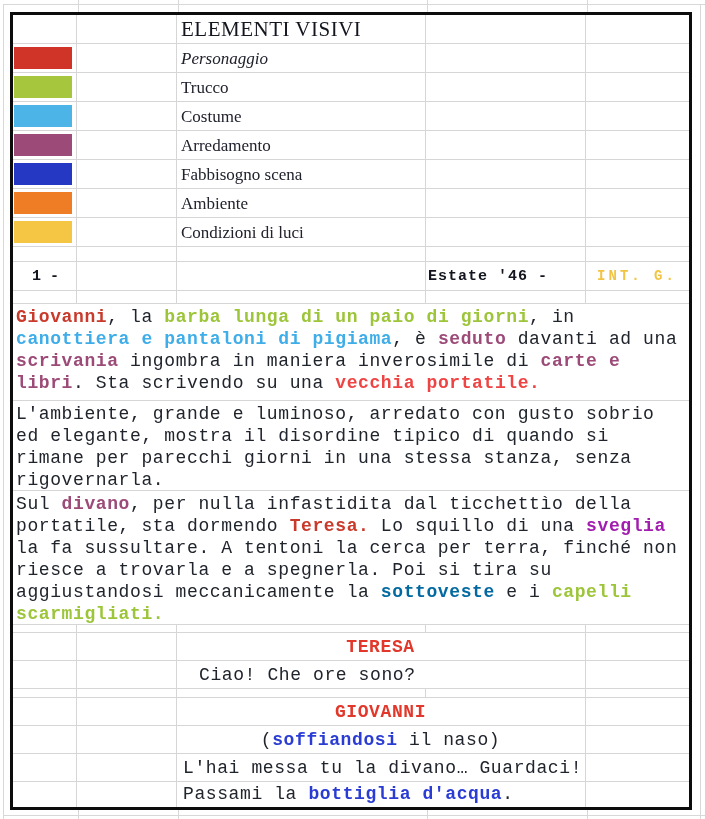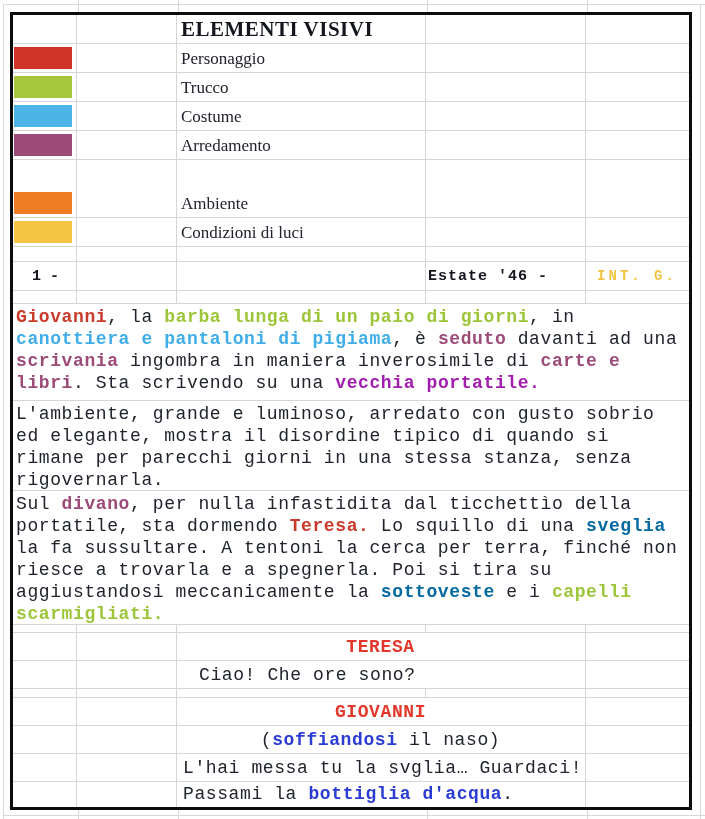--- a/index.html
+++ b/index.html
@@ -10,21 +10,21 @@
   
   #sheet{position:absolute;left:10px;top:12px;width:682px;height:798px;
          border:3px solid #0c0c0c;box-sizing:border-box;background:#fff;}
   #inner{position:relative;width:676px;height:792px;}
   .vline{position:absolute;width:1px;background:#d6d6d6;}
   .row{position:absolute;left:0;width:676px;border-bottom:1px solid #d6d6d6;box-sizing:border-box;}
   .swatch{position:absolute;left:1px;top:3px;width:58px;height:22px;}
   .serif-label{position:absolute;left:168px;top:0;font-family:"Liberation Serif",serif;
                font-size:17px;color:#20222c;white-space:nowrap;}
   .sheet-title{position:absolute;left:168px;top:0;font-family:"Liberation Serif",serif;
-               font-size:21px;font-weight:bold;color:#14161f;letter-spacing:.5px;white-space:nowrap;}
+               font-size:21px;font-weight:normal;color:#14161f;letter-spacing:.5px;white-space:nowrap;}
   .para{position:absolute;left:0;width:676px;box-sizing:border-box;padding:2px 0 0 3px;
         font-family:"Liberation Mono","DejaVu Sans Mono",monospace;font-size:18px;letter-spacing:.6px;
         line-height:22px;color:#20242c;white-space:pre-wrap;}
   .para b, .dlg b{font-weight:bold;}
   .hseg{position:absolute;top:0;font-family:"Liberation Mono","DejaVu Sans Mono",monospace;
         font-weight:bold;white-space:nowrap;}
   .dlg{position:absolute;left:163px;width:409px;font-family:"Liberation Mono","DejaVu Sans Mono",monospace;
        font-size:18px;letter-spacing:.6px;color:#20242c;white-space:pre;}
   .dlg.center{text-align:center;}
   .dlg.name{font-weight:bold;text-align:center;}
@@ -60,33 +60,37 @@
       <div class="vline" style="left:572px;top:610px;height:182px;"></div>
       <div class="vline" style="left:412px;top:610px;height:8px;"></div>
       <div class="vline" style="left:412px;top:674px;height:9px;"></div>
 
       <div class="row" style="top:0;height:29px;">
         <div class="sheet-title" style="line-height:29px;">ELEMENTI VISIVI</div>
       </div>
 
       <div class="row" style="top:29px;height:29px;">
         <div class="swatch" style="background: rgb(208, 52, 40);"></div>
-        <div class="serif-label" style="line-height:29px;">Personaggio</div>
+        <div class="serif-label" style="line-height:29px;font-style:italic;">Personaggio</div>
       </div>
       <div class="row" style="top:58px;height:29px;padding-left:36px;">
         <div class="swatch" style="background: rgb(166, 198, 62);"></div>
         <div class="serif-label" style="line-height:29px;">Trucco</div>
       </div>
       <div class="row" style="top:87px;height:29px;">
         <div class="swatch" style="background: rgb(77, 180, 232);"></div>
         <div class="serif-label" style="line-height:29px;">Costume</div>
       </div>
       <div class="row" style="top:116px;height:29px;">
         <div class="swatch" style="background: rgb(156, 74, 119);"></div>
         <div class="serif-label" style="line-height:29px;">Arredamento</div>
+      </div>
+      <div class="row" style="top:145px;height:29px;">
+        <div class="swatch" style="background: rgb(36, 56, 196);"></div>
+        <div class="serif-label" style="line-height:29px;">Fabbisogno scena</div>
       </div>
       <div class="row" style="top:174px;height:29px;">
         <div class="swatch" style="background: rgb(239, 125, 38);"></div>
         <div class="serif-label" style="line-height:29px;">Ambiente</div>
       </div>
       <div class="row" style="top:203px;height:29px;">
         <div class="swatch" style="background: rgb(245, 197, 68);"></div>
         <div class="serif-label" style="line-height:29px;">Condizioni di luci</div>
       </div>
 
@@ -97,31 +101,31 @@
         <span class="hseg" style="left:415px;font-size:15px;letter-spacing:1px;color:#14161f;line-height:29px;text-align:right;">Estate '46 -</span>
         <span class="hseg" style="left: 572px; width: 104px; text-align: center; font-size: 14px; letter-spacing: 3px; line-height: 29px; color: rgb(243, 196, 68);">INT. G.</span>
       </div>
 
       <div class="row" style="top:276px;height:13px;"></div>
 
       <div class="row" style="top:289px;height:97px;">
         <div class="para" style="top:0;"><b style="color: rgb(201, 58, 43);">Giovanni</b><span>, la </span><b style="color: rgb(157, 197, 58);">barba lunga di un paio di giorni</b><span>, in
 </span><b style="color: rgb(63, 173, 232);">canottiera e pantaloni di pigiama</b><span>, è </span><b style="color: rgb(156, 74, 119);">seduto</b><span> davanti ad una
 </span><b style="color: rgb(156, 74, 119);">scrivania</b><span> ingombra in maniera inverosimile di </span><b style="color: rgb(156, 74, 119);">carte e
-libri</b><span>. Sta scrivendo su una </span><b style="color: #a21caf;">vecchia portatile.</b></div>
+libri</b><span>. Sta scrivendo su una </span><b style="color: #ef4444;">vecchia portatile.</b></div>
       </div>
       <div class="row" style="top:386px;height:90px;">
         <div class="para" style="top:0;"><span>L'ambiente, grande e luminoso, arredato con gusto sobrio
 ed elegante, mostra il disordine tipico di quando si
 rimane per parecchi giorni in una stessa stanza, senza
 rigovernarla.</span></div>
       </div>
       <div class="row" style="top:476px;height:134px;">
         <div class="para" style="top:0;"><span>Sul </span><b style="color: rgb(156, 74, 119);">divano</b><span>, per nulla infastidita dal ticchettìo della
-portatile, sta dormendo </span><b style="color: rgb(201, 58, 43);">Teresa.</b><span> Lo squillo di una </span><b style="color: #0369a1;">sveglia</b><span>
+portatile, sta dormendo </span><b style="color: rgb(201, 58, 43);">Teresa.</b><span> Lo squillo di una </span><b style="color: #a21caf;">sveglia</b><span>
 la fa sussultare. A tentoni la cerca per terra, finché non
 riesce a trovarla e a spegnerla. Poi si tira su
 aggiustandosi meccanicamente la </span><b style="color: #0369a1; text-align: center;">sottoveste</b><span> e i </span><b style="color: rgb(157, 197, 58);">capelli
 scarmigliati.</b></div>
       </div>
 
       <div class="row" style="top:610px;height:8px;"></div>
 
       <div class="row" style="top:618px;height:28px;">
         <div class="dlg name" style="line-height: 28px; color: rgb(226, 56, 43);">TERESA</div>
@@ -132,21 +136,21 @@
 
       <div class="row" style="top:674px;height:9px;"></div>
 
       <div class="row" style="top:683px;height:28px;">
         <div class="dlg name" style="line-height: 28px; color: rgb(226, 56, 43);">GIOVANNI</div>
       </div>
       <div class="row" style="top:711px;height:28px;padding-left:37px;">
         <div class="dlg center" style="line-height:28px;"><span>(</span><b style="color: rgb(42, 60, 212);">soffiandosi</b><span> il naso)</span></div>
       </div>
       <div class="row" style="top:739px;height:28px;">
-        <div class="dlg" style="left:170px;line-height:28px;"><span>L'hai messa tu la svglia… Guardaci!</span></div>
+        <div class="dlg" style="left:170px;line-height:28px;"><span>L'hai messa tu la divano… Guardaci!</span></div>
       </div>
       <div class="row" style="top:767px;height:25px;border-bottom:none;">
         <div class="dlg" style="left:170px;line-height:25px;"><span>Passami la </span><b style="color: rgb(42, 60, 212);">bottiglia d'acqua</b><span>.</span></div>
       </div>
 
     </div>
   </div>
 </div>
 
 </body></html>

